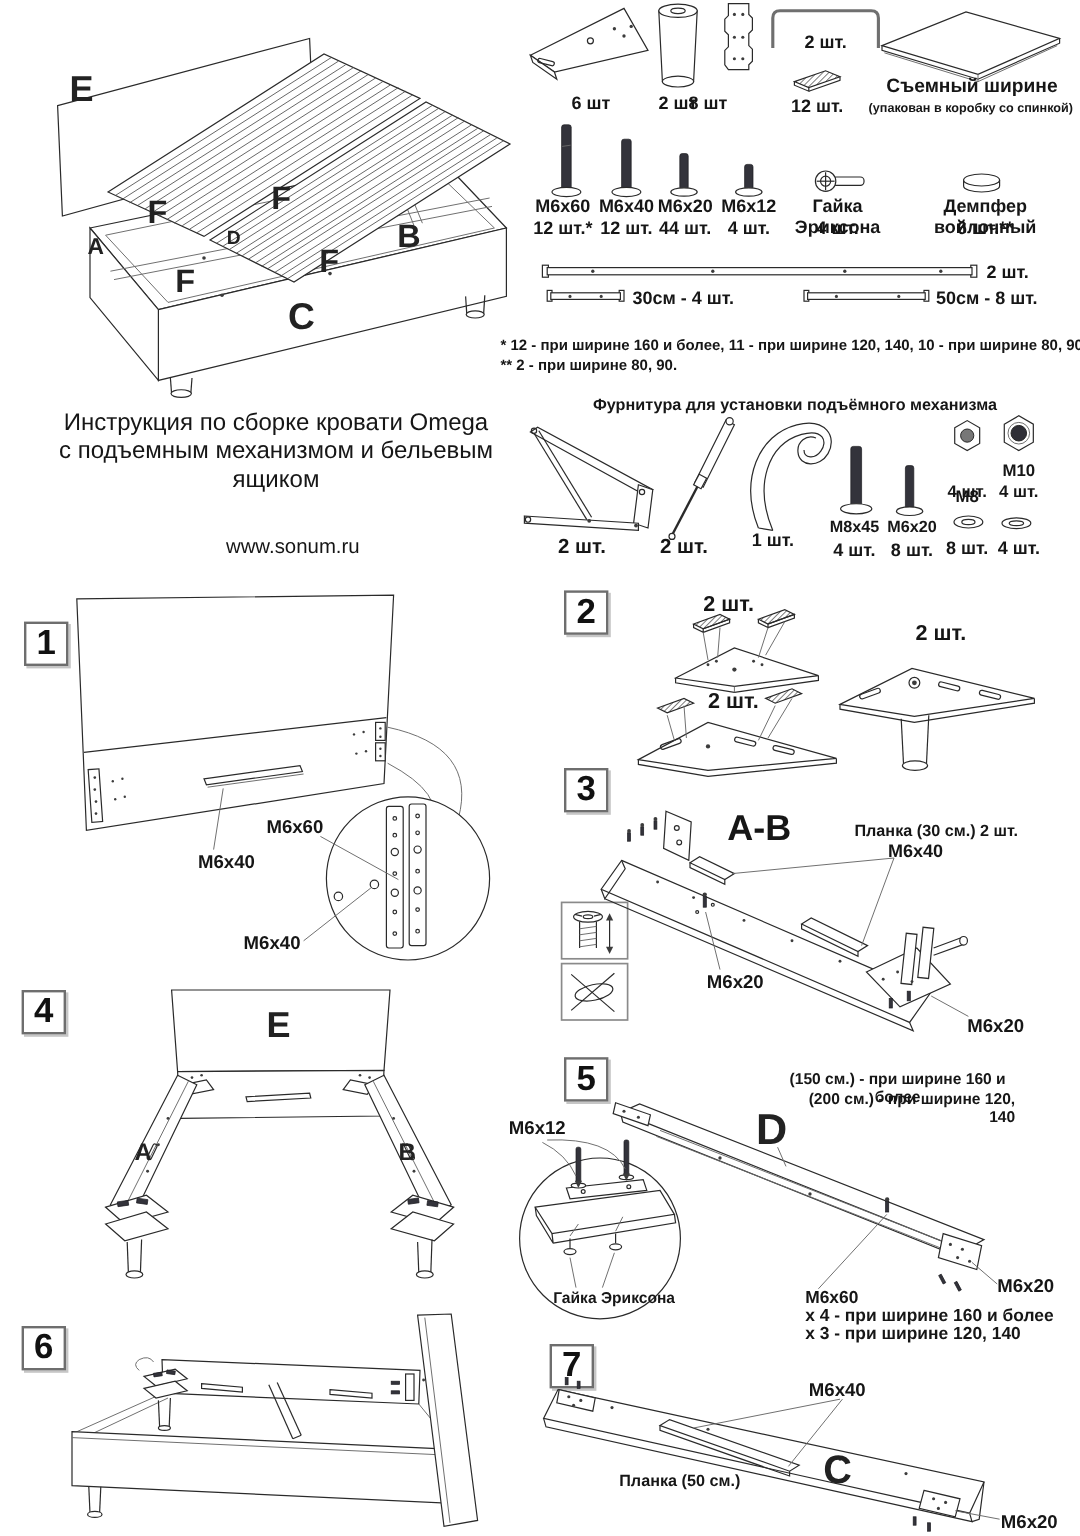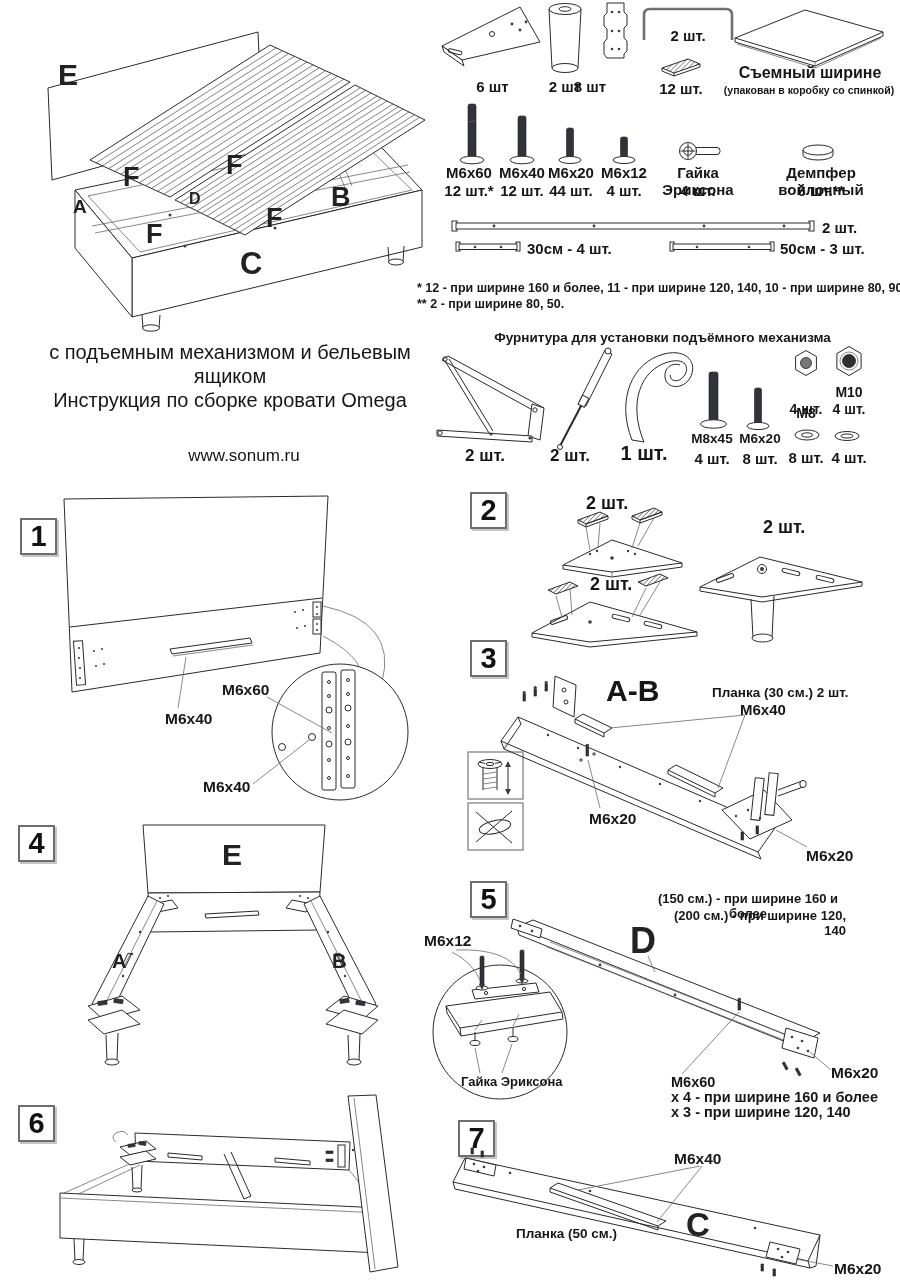--- a/index.html
+++ b/index.html
@@ -85,22 +85,22 @@
 <span class="letter" style="left:123px;top:162px;font-size:27px">F</span>
 <span class="letter" style="left:226px;top:150px;font-size:27px">F</span>
 <span class="letter" style="left:146px;top:219px;font-size:27px">F</span>
 <span class="letter" style="left:266px;top:203px;font-size:27px">F</span>
 <span class="letter" style="left:73px;top:196px;font-size:19px">A</span>
 <span class="letter" style="left:189px;top:190px;font-size:16px">D</span>
 <span class="letter" style="left:331px;top:182px;font-size:27px">B</span>
 <span class="letter" style="left:240px;top:246px;font-size:31px">C</span>
 
 <div class="lbc reg" style="left:25px;top:340px;width:410px;font-size:20px;line-height:24px">
+  <div>Инструкция по сборке кровати Omega</div>
   <div>с подъемным механизмом и бельевым ящиком</div>
-  <div>Инструкция по сборке кровати Omega</div>
 </div>
 <div class="lbc reg" style="left:39px;top:446px;width:410px;font-size:17px">www.sonum.ru</div>
 
 <svg style="left:440px;top:2px" width="105" height="65" viewBox="0 0 105 65">
   <polygon class="pnl" points="2,44 80,5 100,40 22,58"></polygon>
   <polygon class="pnl" points="2,44 22,58 24,64 4,50"></polygon>
   <rect class="ln" x="8" y="48" width="14" height="3.5" rx="1.7" transform="rotate(14 15 50)"></rect>
   <circle class="ln" cx="52" cy="32" r="2.5"></circle>
     <circle class="dot" cx="72" cy="22" r="1.4"></circle>
     <circle class="dot" cx="80" cy="28" r="1.4"></circle>
@@ -215,24 +215,24 @@
 </svg>
 <span class="lb" style="left:527px;top:240px;font-size:15px">30см - 4 шт.</span>
 
 <svg style="left:670px;top:240px" width="104" height="14" viewBox="0 0 104 14">
   <rect class="pnl" x="0" y="2" width="4" height="9"></rect>
     <rect class="pnl" x="100" y="2" width="4" height="9"></rect>
   <rect class="pnl" x="3" y="4" width="98" height="5.5"></rect>
   <circle class="dot" cx="27" cy="7" r="1.3"></circle>
     <circle class="dot" cx="79" cy="7" r="1.3"></circle>
 </svg>
-<span class="lb" style="left:780px;top:240px;font-size:15px">50см - 3 шт.</span>
+<span class="lb" style="left:780px;top:240px;font-size:15px">50см - 8 шт.</span>
 
 <span class="lb" style="left:417px;top:281px;font-size:12.5px">* 12 - при ширине 160 и более, 11 - при ширине 120, 140, 10 - при ширине 80, 90.</span>
-<span class="lb" style="left:417px;top:297px;font-size:12.5px">** 2 - при ширине 80, 50.</span>
+<span class="lb" style="left:417px;top:297px;font-size:12.5px">** 2 - при ширине 80, 90.</span>
 
 <span class="lbc" style="left:440px;top:330px;width:445px;font-size:13.5px">Фурнитура для установки подъёмного механизма</span>
 
 <svg style="left:432px;top:348px" width="118" height="96" viewBox="0 0 118 96">
   <polygon class="pnl" points="10,12 16,8 112,60 106,65"></polygon>
   <polygon class="pnl" points="100,56 112,60 108,92 96,88"></polygon>
   <polygon class="pnl" points="5,82 100,88 100,94 5,88"></polygon>
   <line class="ln" x1="13" y1="13" x2="57" y2="85"></line>
     <line class="ln" x1="17" y1="11" x2="61" y2="83"></line>
   <circle class="ln" cx="13" cy="11" r="2.2"></circle>
@@ -250,21 +250,21 @@
     <circle class="pnl" cx="10" cy="105" r="2.5"></circle>
   <rect class="pnl" x="28" y="56" width="10" height="7" transform="rotate(-62 33 59)"></rect>
 </svg>
 <span class="lbc" style="left:540px;top:446px;width:60px;font-size:17px">2 шт.</span>
 
 <svg style="left:618px;top:348px" width="82" height="98" viewBox="0 0 82 98">
   <path class="ln" d="M14,92 C-2,52 14,14 46,6 C70,0 80,16 72,30 C65,42 48,41 47,29 C46,20 54,14 62,17"></path>
   <path class="ln" d="M26,94 C10,56 22,22 50,14 C68,9 72,20 66,28 C61,35 52,34 52,27"></path>
   <line class="ln" x1="14" y1="92" x2="26" y2="94"></line>
 </svg>
-<span class="lbc" style="left:612px;top:442px;width:64px;font-size:20px">1 шт.</span>
+<span class="lbc" style="left:612px;top:442px;width:64px;font-size:15px">1 шт.</span>
 
 <svg style="left:698px;top:372px" width="32" height="60" viewBox="0 0 32 60">
   <rect class="drk" x="11" y="0" width="9" height="50" rx="2"></rect>
   <ellipse class="pnl" cx="15.5" cy="52" rx="13" ry="4.2"></ellipse>
 </svg>
 <span class="lbc" style="left:686px;top:431px;width:52px;font-size:13.5px">M8x45</span>
 <span class="lbc" style="left:686px;top:450px;width:52px;font-size:15px">4 шт.</span>
 
 <svg style="left:744px;top:388px" width="28" height="44" viewBox="0 0 28 44">
   <rect class="drk" x="10.5" y="0" width="7" height="36" rx="2"></rect>

